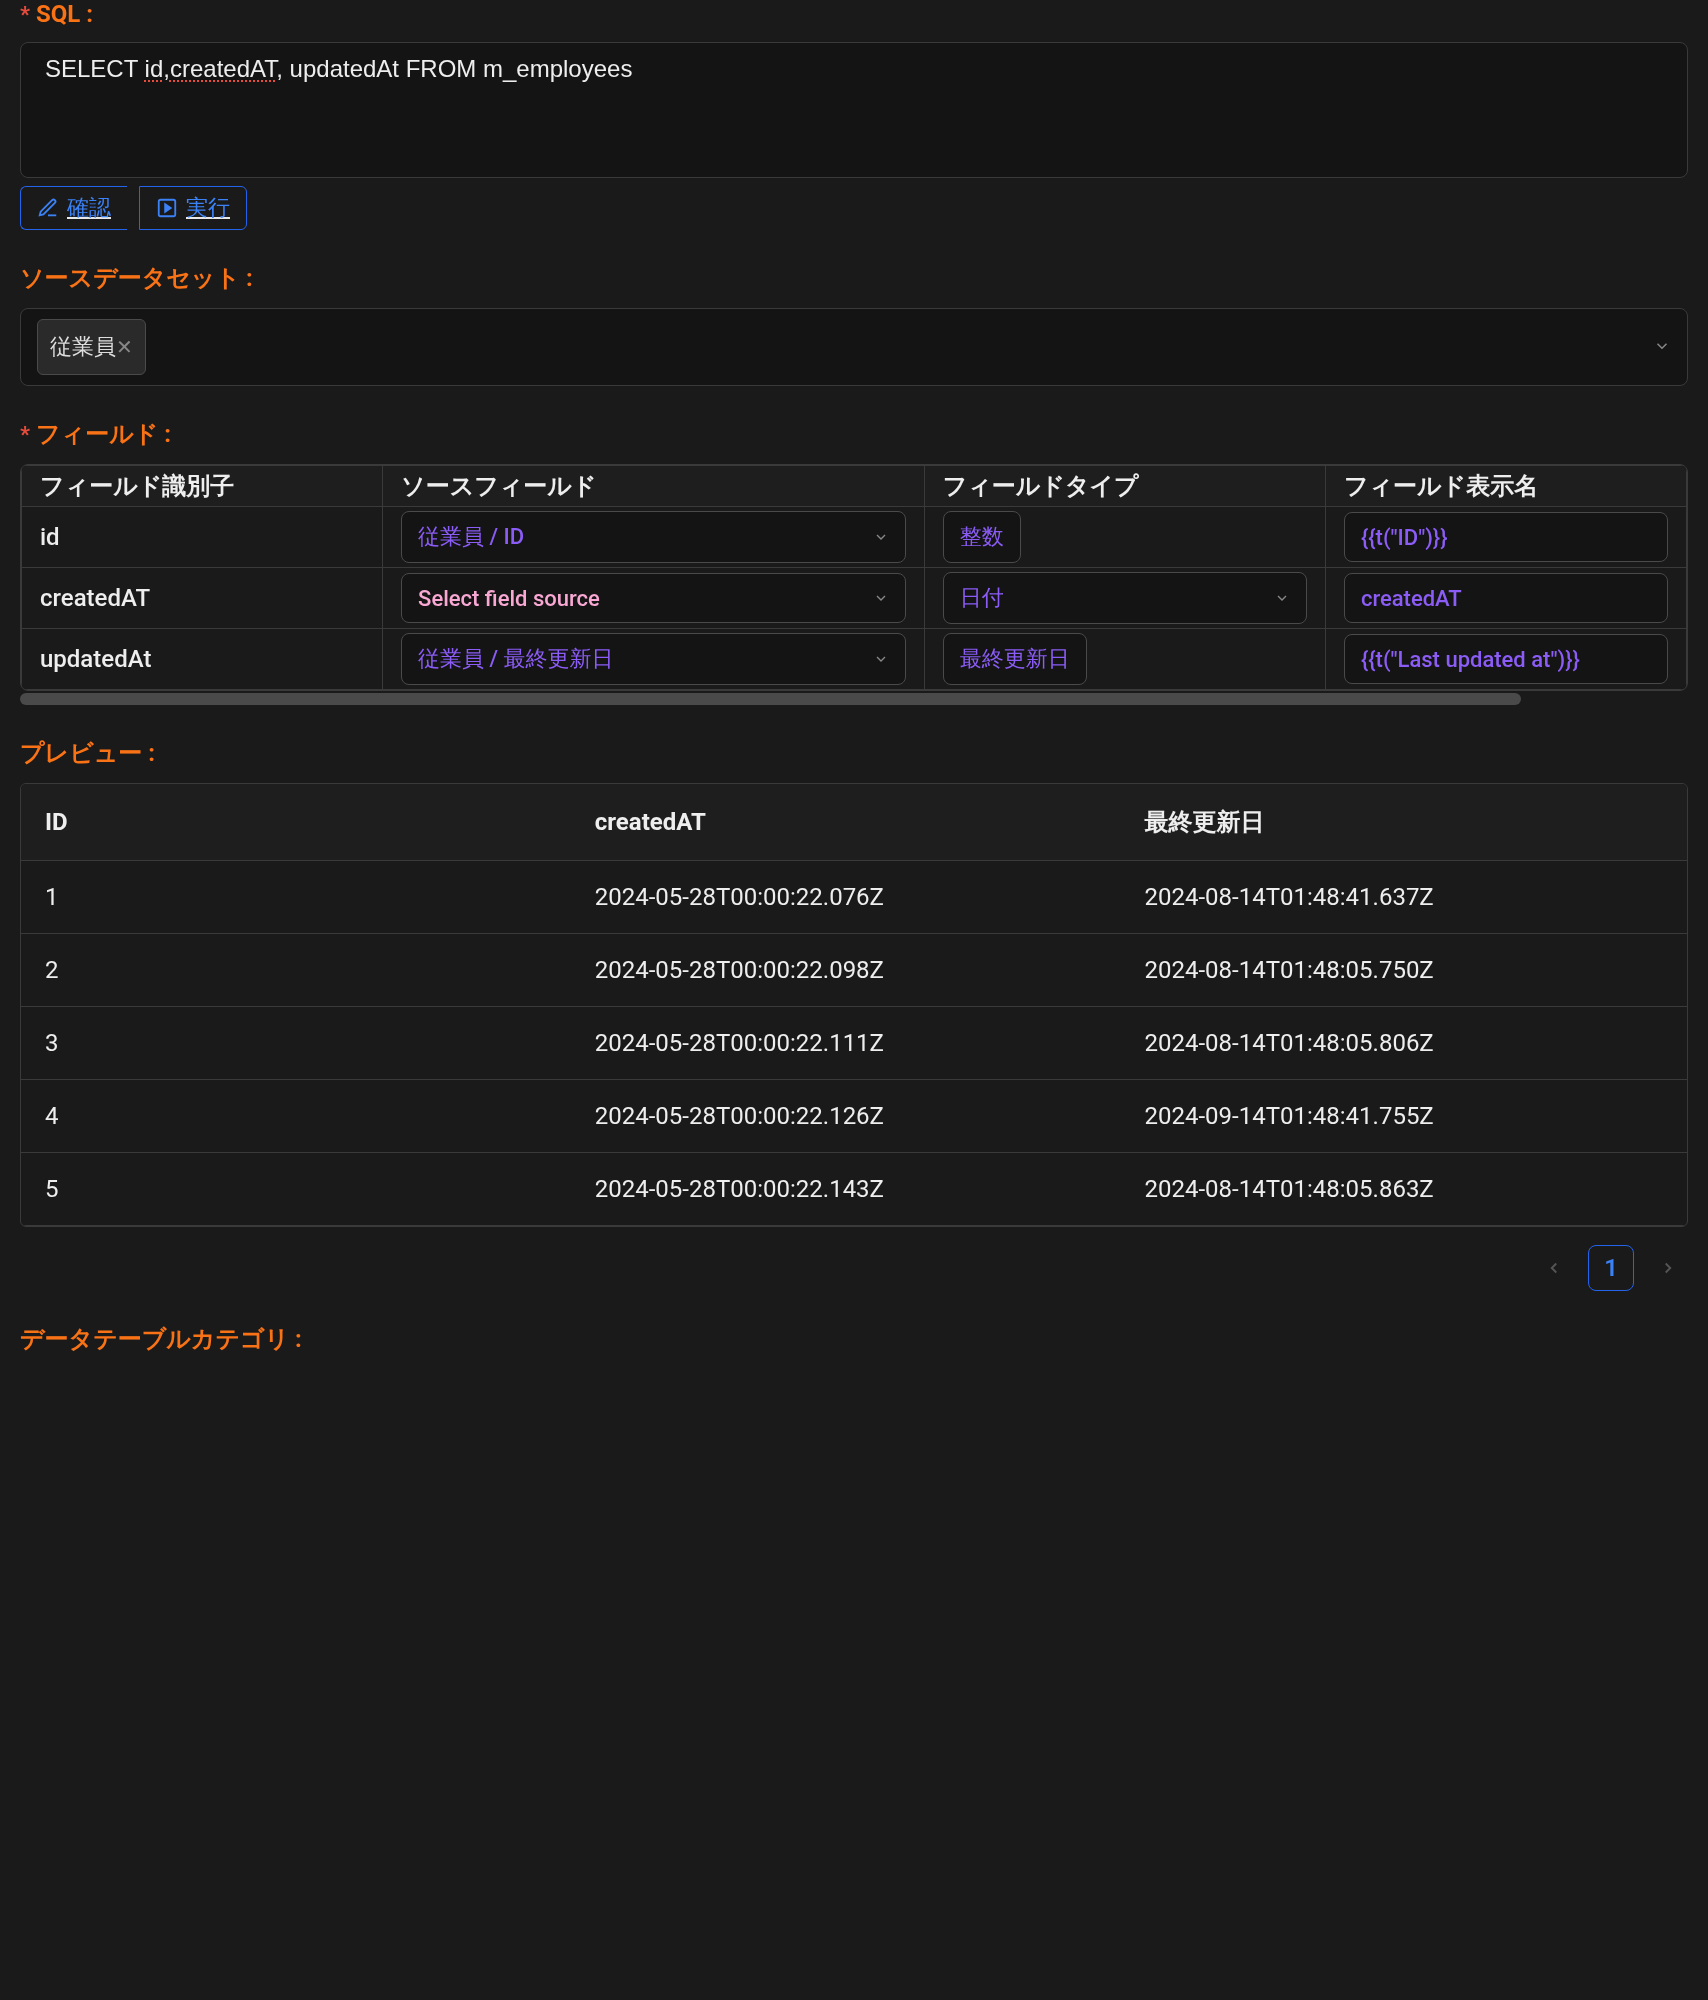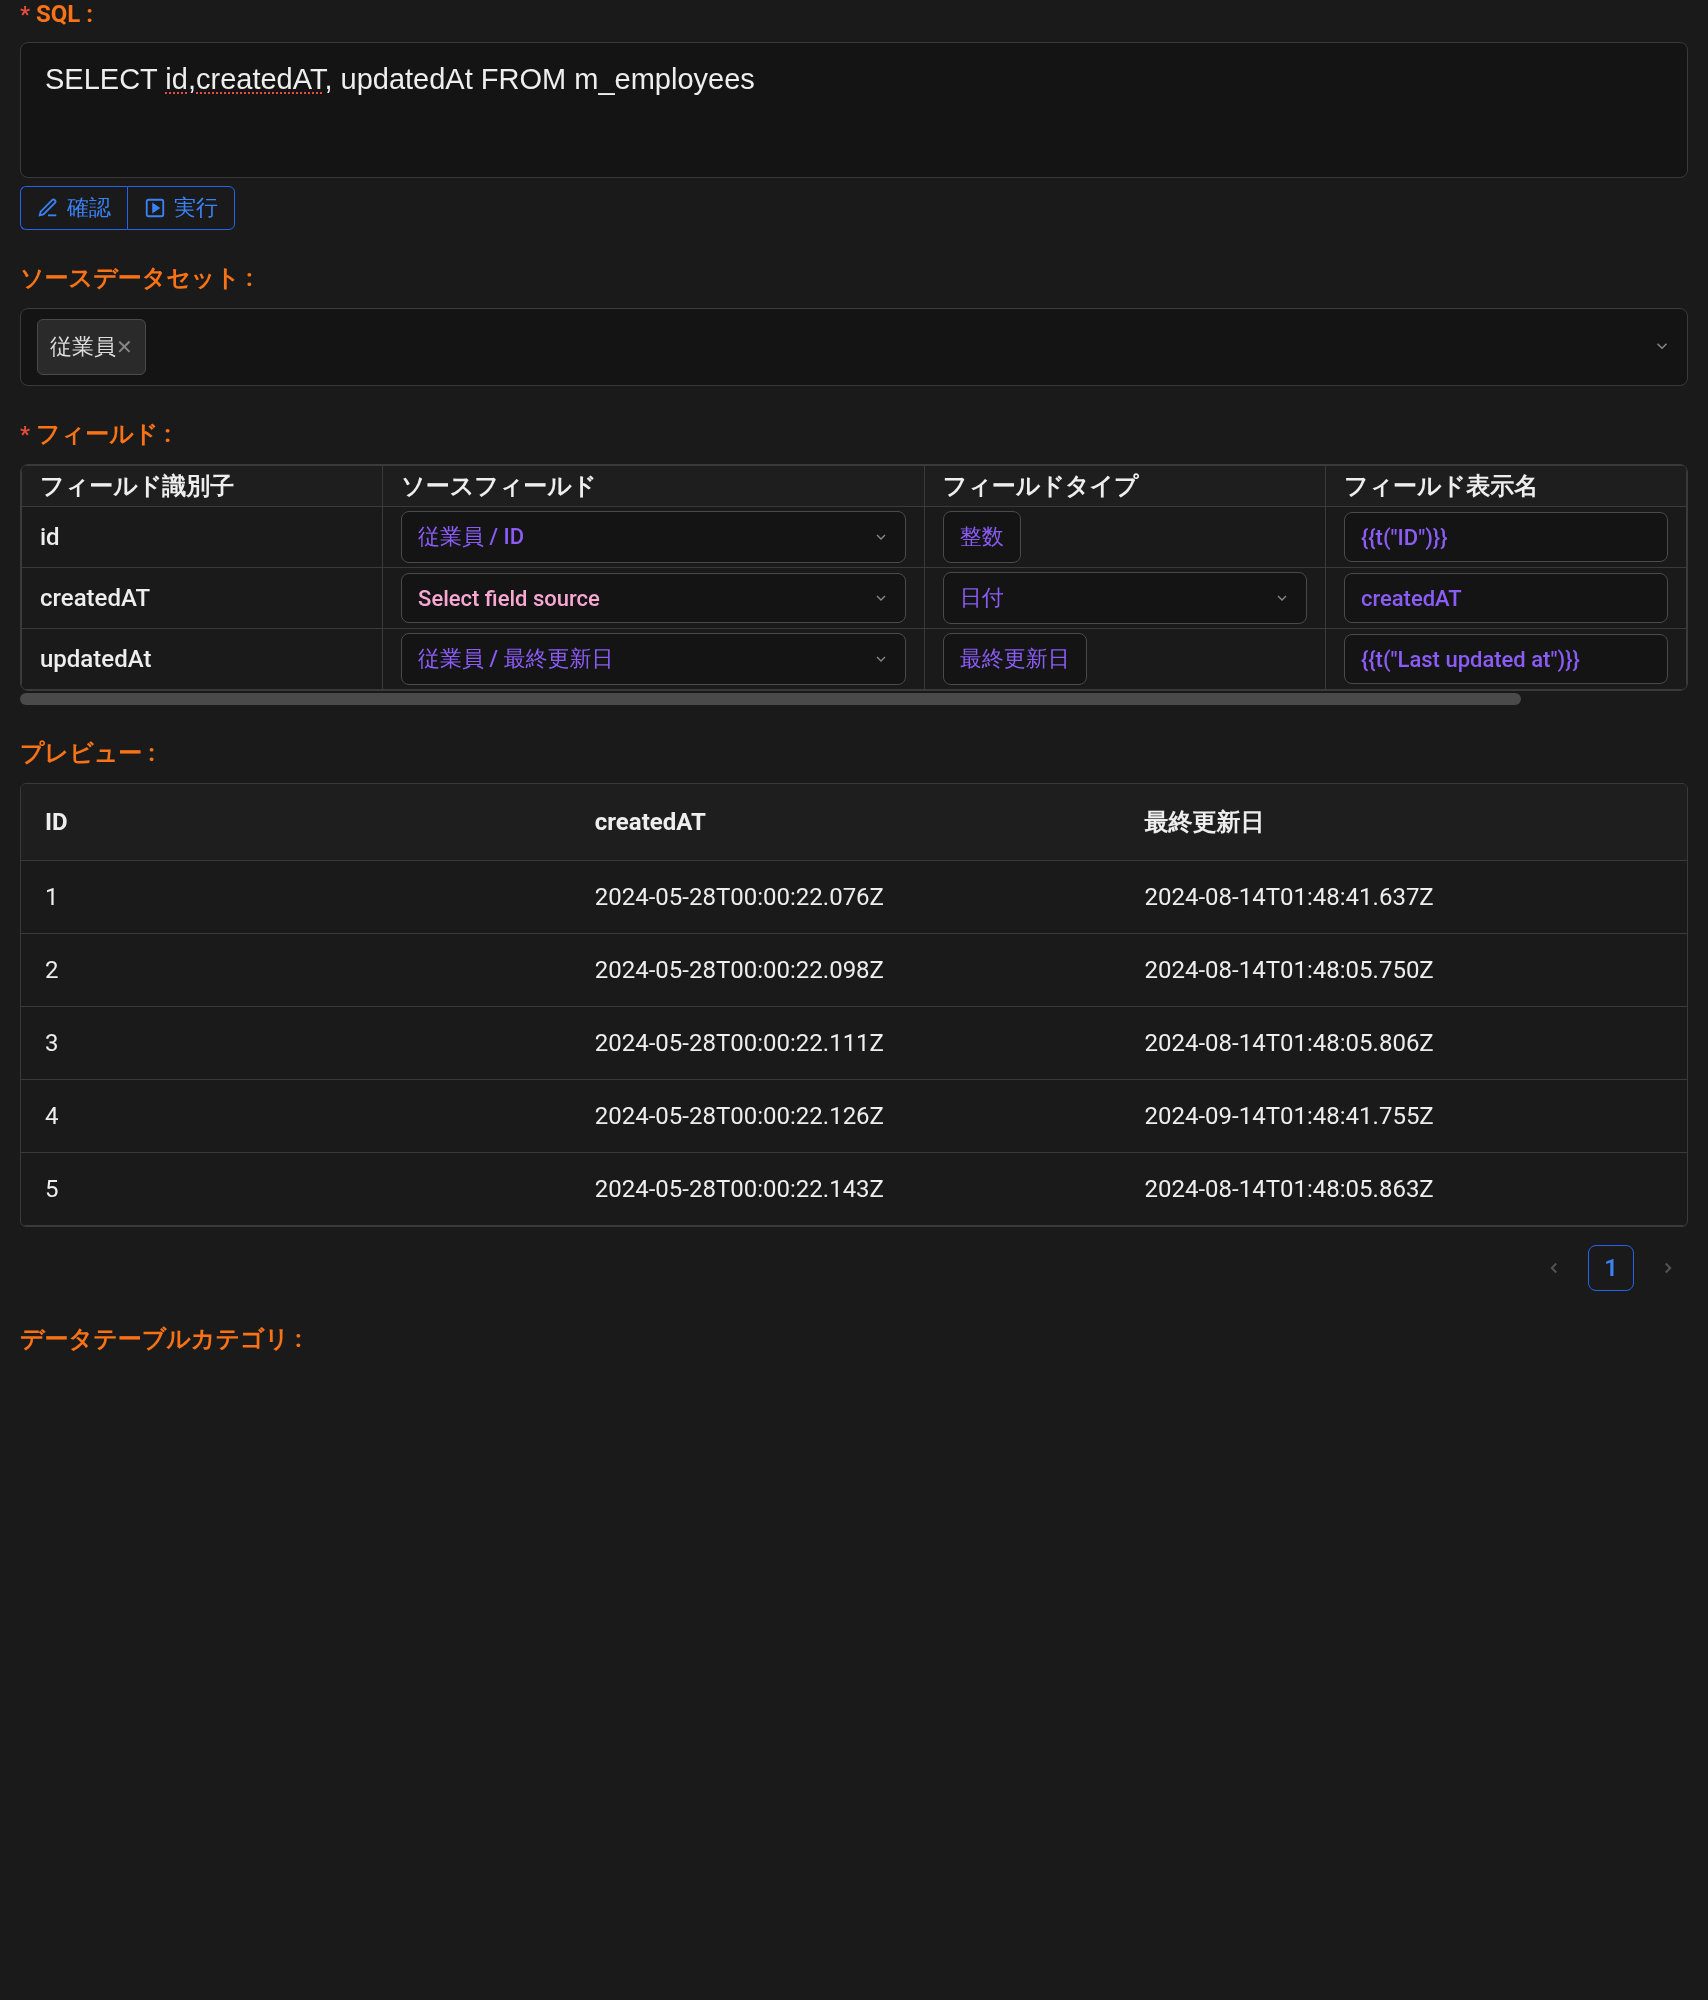--- a/index.html
+++ b/index.html
@@ -22,32 +22,32 @@
   .required::before {
     content: "*";
     color: #e74c3c;
     margin-right: 6px;
     font-size: 22px;
   }
   .sql-box {
     background: #141414;
     border: 1px solid #3a3a3a;
     border-radius: 8px;
-    padding: 20px 24px;
+    padding: 12px 24px;
     min-height: 136px;
-    font-size: 29px;
+    font-size: 24px;
     color: #eee;
     font-family: -apple-system, sans-serif;
   }
   .sql-box .spellerr {
     text-decoration: underline dotted #e74c3c;
     text-decoration-thickness: 2px;
     text-underline-offset: 3px;
   }
-  .btn-row { display: flex; gap: 0; margin-top: 8px; }
+  .btn-row { display: flex; gap: 12px; margin-top: 8px; text-decoration: underline; }
   .btn-outline {
     background: transparent;
     border: 1.5px solid #2563eb;
     color: #3b82f6;
     padding: 6px 16px;
     font-size: 22px;
     display: flex;
     align-items: center;
     gap: 8px;
     cursor: pointer;

